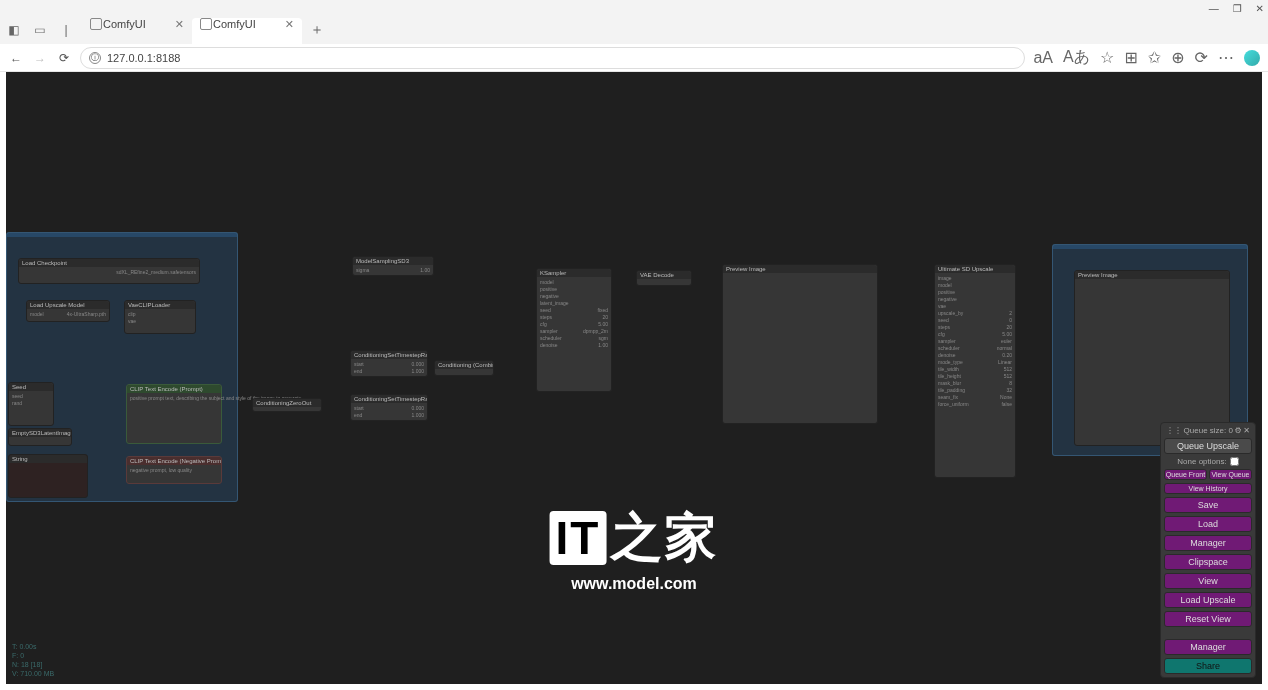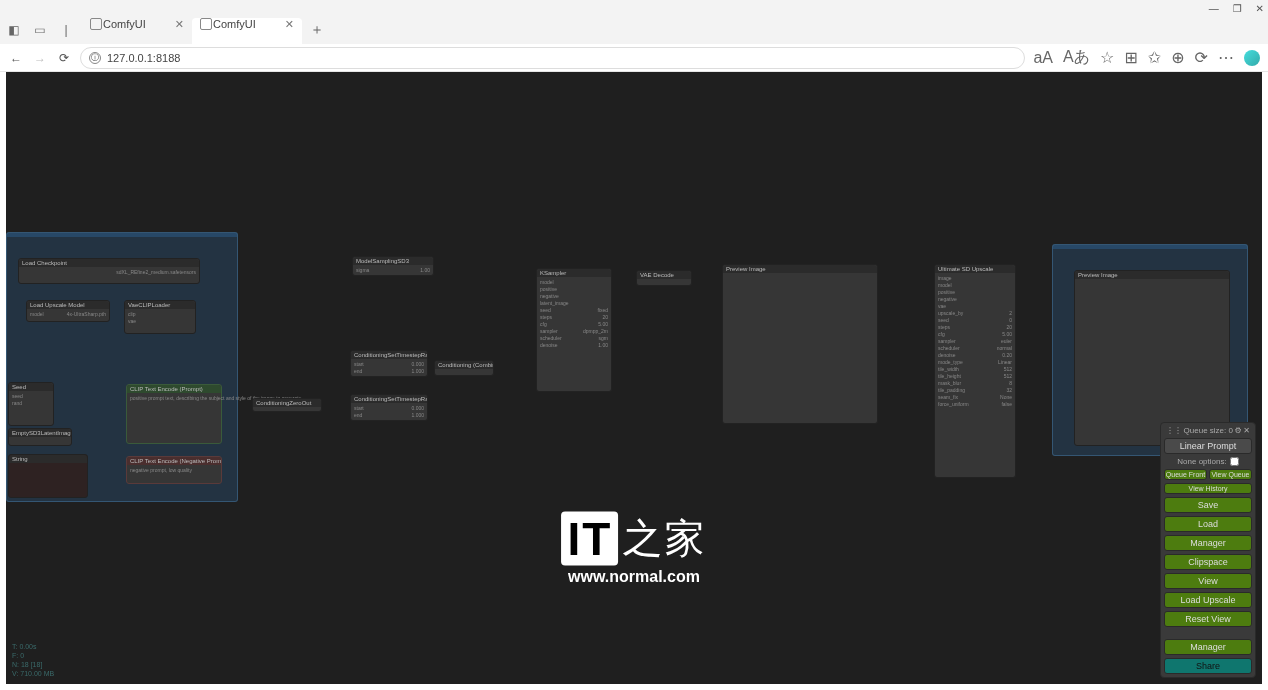--- a/index.html
+++ b/index.html
@@ -27,25 +27,25 @@
 .node .ntitle{background:#2b2b2b;padding:1px 3px;font-size:6px;color:#bbb;border-radius:3px 3px 0 0;white-space:nowrap;overflow:hidden}
 .node .nbody{padding:2px 3px;display:flex;flex-direction:column;gap:1px}
 .node .row{display:flex;justify-content:space-between;font-size:5px;color:#888;white-space:nowrap}
 .node.green .ntitle{background:#2e4a2e}
 .node.green{border-color:#3a5a3a}
 .node.red .ntitle{background:#4a2e2e}
 .node.red{border-color:#5a3a3a}
 .node.darkred{background:#2e2222}
 .watermark{position:absolute;left:50%;top:78%;transform:translate(-50%,-50%);text-align:right;color:#fff;pointer-events:none}
 .watermark .big{font-size:46px;font-weight:900;letter-spacing:2px;display:flex;align-items:center;justify-content:center;gap:4px}
-.watermark .cn{font-size:40px;font-weight:400;font-family:"Microsoft YaHei",sans-serif}
+.watermark .cn{font-size:52px;font-weight:700;font-family:"Microsoft YaHei",sans-serif}
 .watermark .url{border:none;background:none;font-size:16px;font-weight:700;color:#fff;justify-content:center}
 .panel{position:absolute;right:6px;bottom:6px;width:96px;background:#3a3a3a;border:1px solid #2a2a2a;border-radius:4px;padding:3px;display:flex;flex-direction:column;gap:3px;font-size:9px;color:#ccc}
 .panel .phead{display:flex;justify-content:space-between;align-items:center;font-size:8px;color:#aaa;padding:0 2px}
-.panel button{background:#4d7c0f;border:1px solid #2a2a2a;color:#ddd;font-size:9px;padding:2px 0;border-radius:3px;cursor:pointer}
+.panel button{background:#701a75;border:1px solid #2a2a2a;color:#ddd;font-size:9px;padding:2px 0;border-radius:3px;cursor:pointer}
 .panel button.primary{background:#4a4a4a}
 .panel button.share{background:#0f766e;color:#111}
 .panel .small{display:flex;gap:2px}
 .panel .small button{flex:1;font-size:7px;padding:1px 0}
 .panel .chk{display:flex;align-items:center;justify-content:center;gap:3px;font-size:8px;color:#aaa}
 .panel .chk input{width:9px;height:9px}
 .panel .divider{height:6px}
 .stats{position:absolute;left:6px;bottom:6px;font-size:7px;color:#3a6a6a;line-height:1.3}
 </style>
 </head>
@@ -389,38 +389,38 @@
         <div class="ntitle">Preview Image</div>
         <div class="nbody"></div>
       </div>
     </div>
 
   <div class="watermark">
     <div class="big">
       <span style="background:#fff;color:#000;padding:0 6px;border-radius:4px">IT</span>
       <span class="cn">之家</span>
     </div>
-    <div class="url">www.normal.com</div>
+    <div class="url">www.model.com</div>
   </div>
 
   <div class="stats">
     <div>T: 0.00s</div>
     <div>F: 0</div>
     <div>N: 18 [18]</div>
     <div>V: 710.00 MB</div>
   </div>
 
   <div class="panel">
     <div class="phead">
       <span>⋮⋮</span>
       <span><span>Queue size:</span> <span>0</span></span>
       <span>⚙</span>
       <span>✕</span>
     </div>
-    <button class="primary">Linear Prompt</button>
+    <button class="primary">Queue Upscale</button>
     <label class="chk">
       <span>None options:</span>
       <input type="checkbox" style="">
     </label>
     <div class="small">
       <button>Queue Front</button>
       <button>View Queue</button>
     </div>
     <div class="small">
         <button>View History</button>

